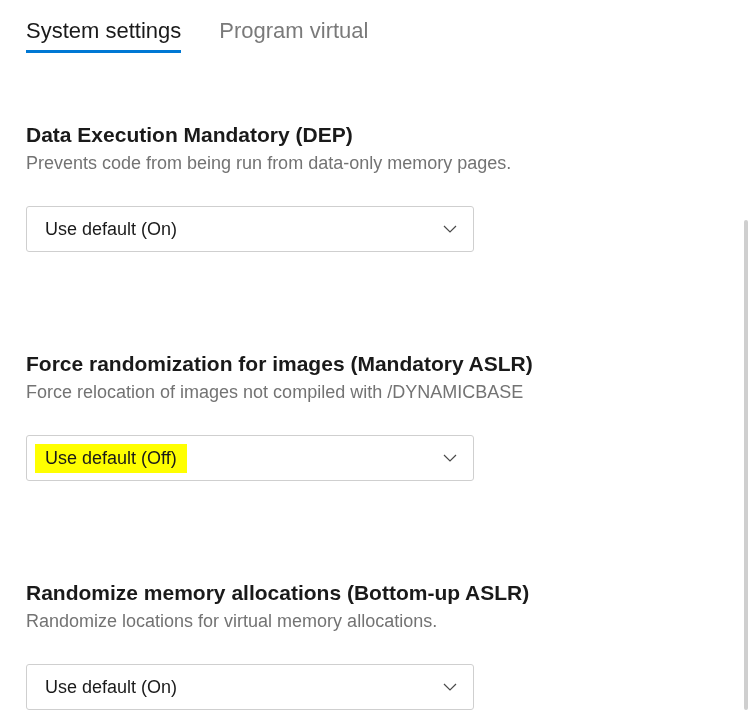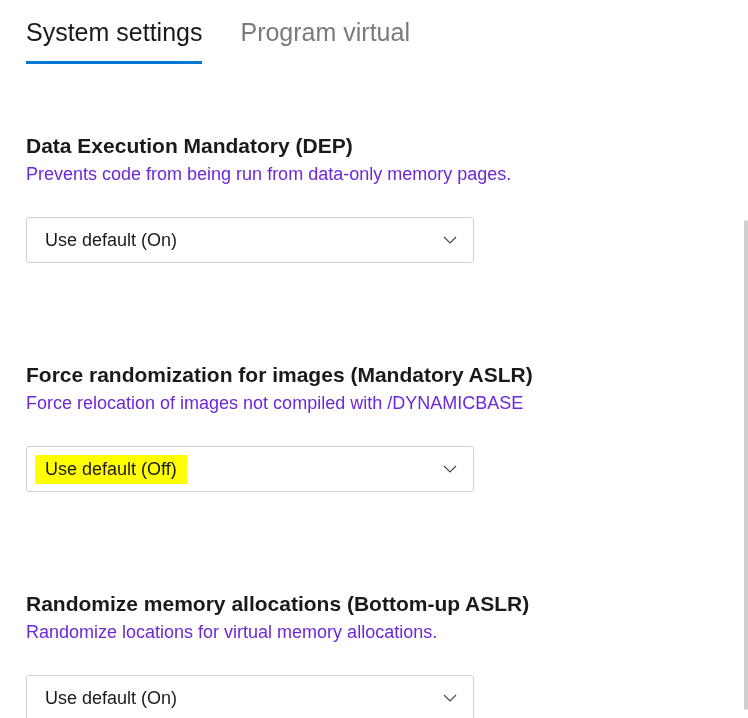--- a/index.html
+++ b/index.html
@@ -17,44 +17,44 @@
     }
     .container {
       padding: 18px 26px;
     }
     .tabs {
       display: flex;
       gap: 38px;
       margin-bottom: 70px;
     }
     .tab {
-      font-size: 25px;
+      font-size: 22px;
       font-weight: 300;
       color: #7a7a7a;
       cursor: pointer;
-      padding-bottom: 14px;
+      padding-bottom: 6px;
       letter-spacing: 0px;
     }
     .tab.active {
       color: #1a1a1a;
       border-bottom: 3px solid #0078d4;
     }
     .setting-block {
       margin-bottom: 100px;
     }
     .setting-title {
       font-size: 21px;
       font-weight: 600;
       color: #1a1a1a;
       margin-bottom: 6px;
     }
     .setting-description {
       font-size: 18px;
       font-weight: 400;
-      color: #6d28d9;
+      color: #737373;
       margin-bottom: 32px;
     }
     .dropdown {
       width: 448px;
       height: 46px;
       border: 1px solid #cfcfcf;
       border-radius: 3px;
       background: #ffffff;
       display: flex;
       align-items: center;

